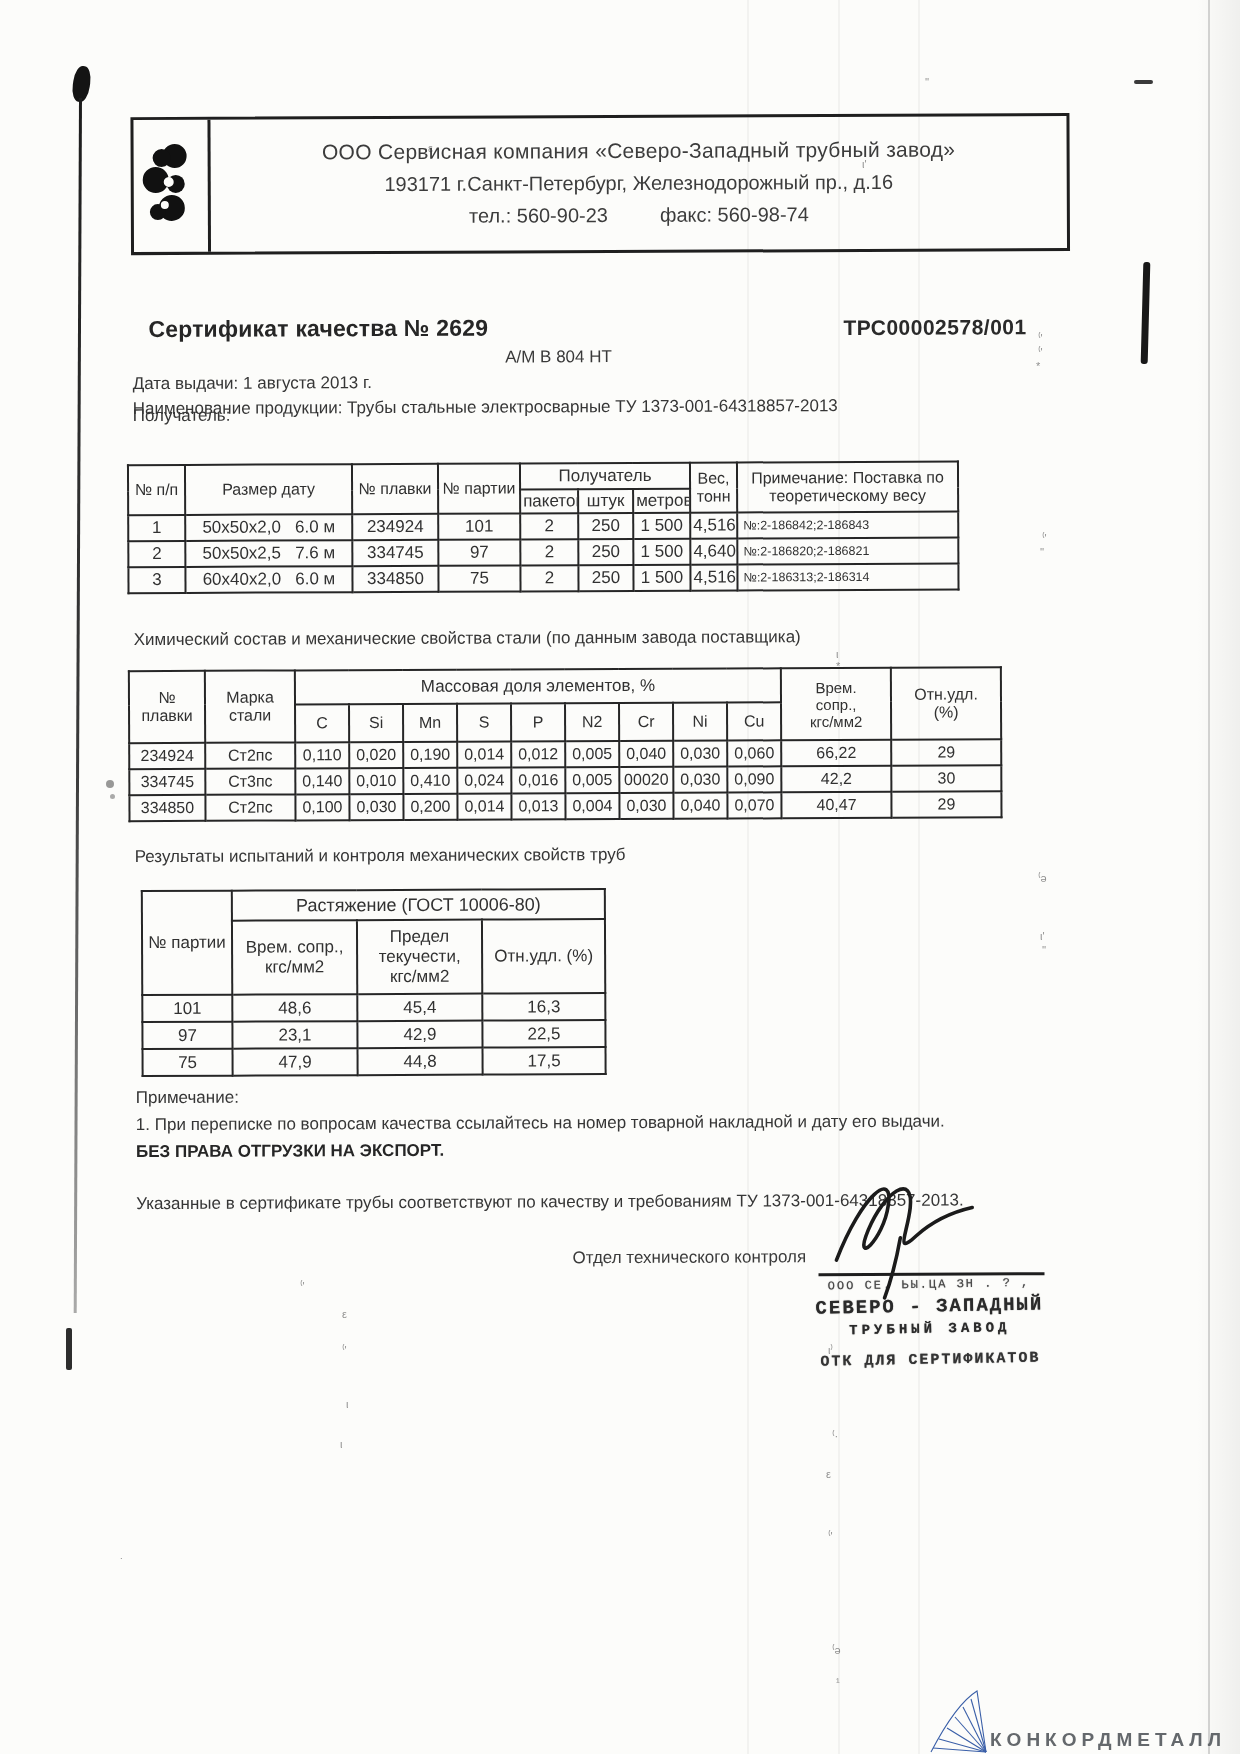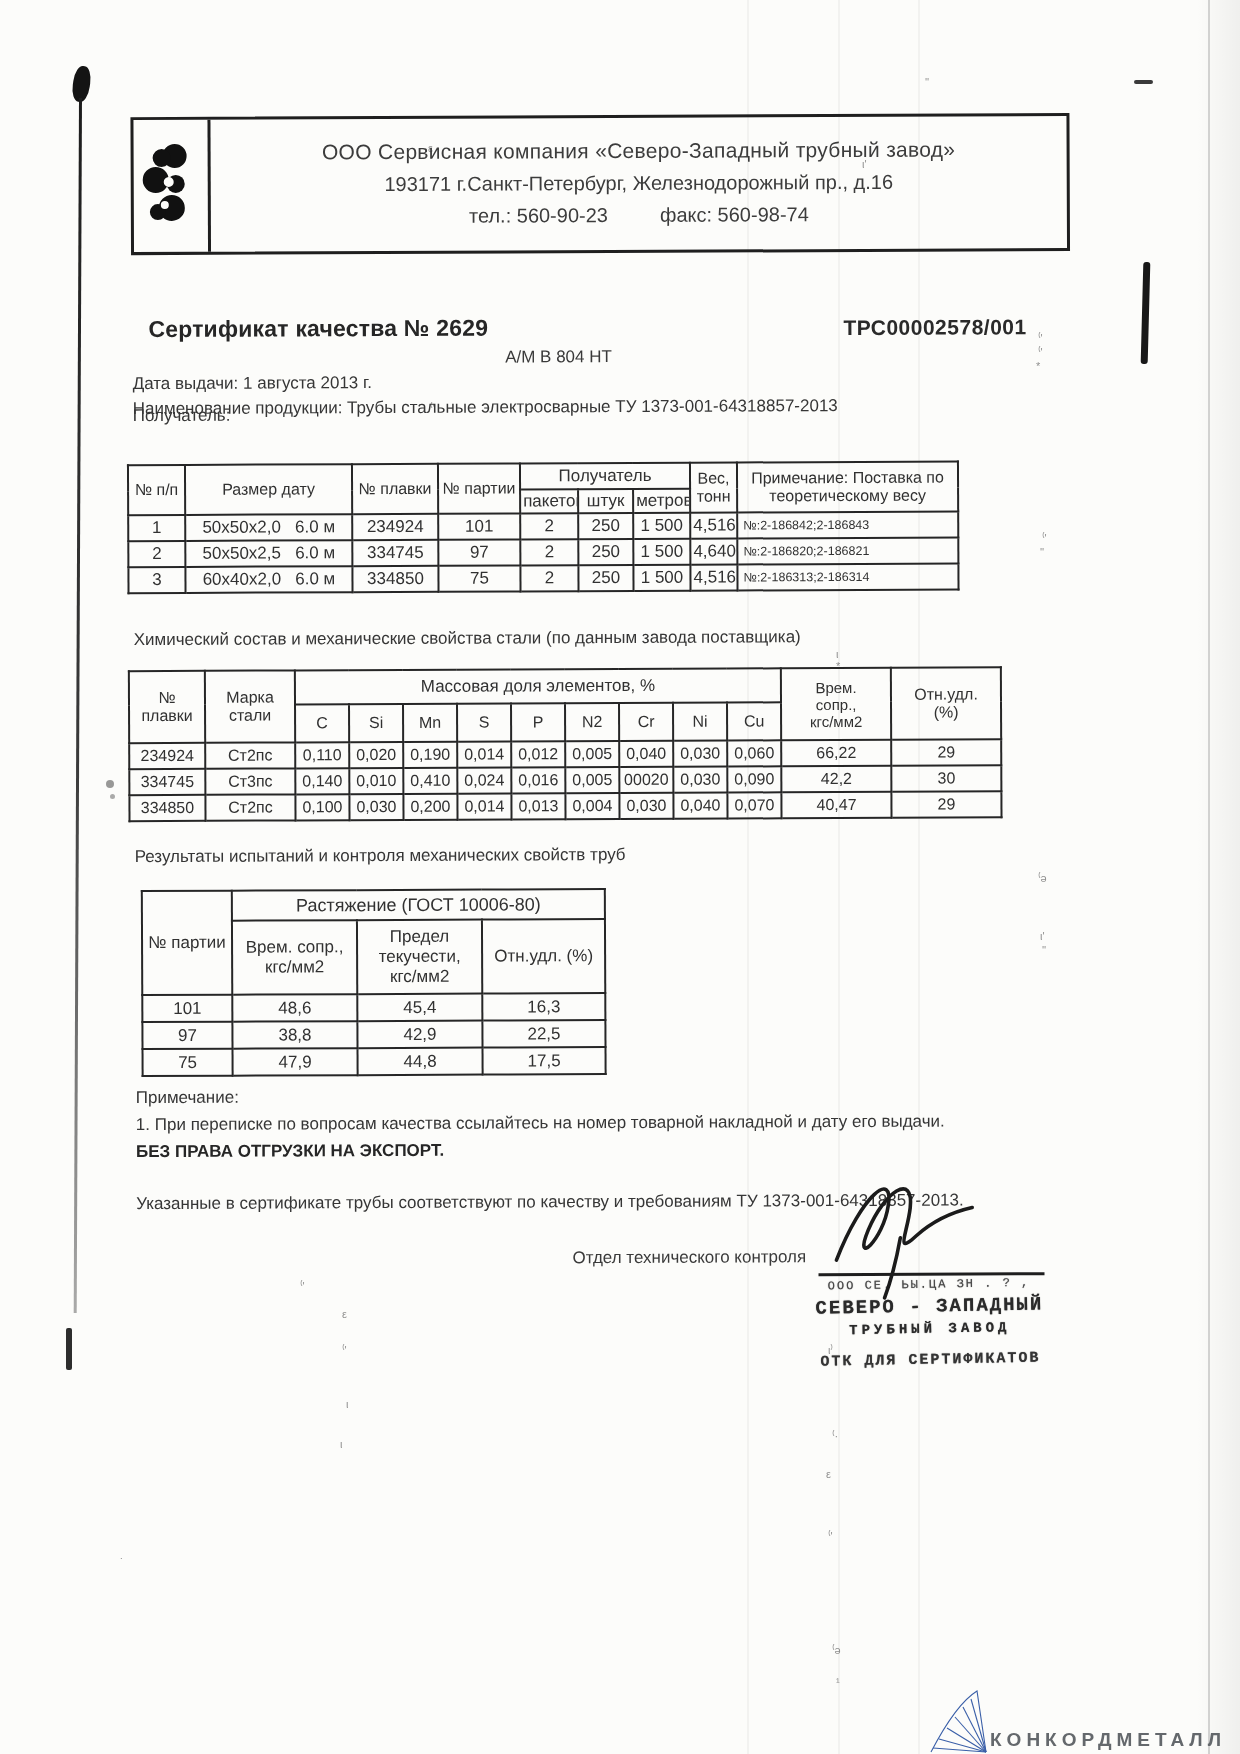--- a/index.html
+++ b/index.html
@@ -181,21 +181,21 @@
         <td class="td17">234924</td>
         <td class="td17">101</td>
         <td class="td17">2</td>
         <td class="td17">250</td>
         <td class="td17">1 500</td>
         <td class="td17">4,516</td>
         <td class="note-cell">№:2-186842;2-186843</td>
       </tr>
       <tr style="height:26px">
         <td class="td17">2</td>
-        <td class="td17">50х50х2,5   6.0 м</td>
+        <td class="td17">50х50х2,5   7.6 м</td>
         <td class="td17">334745</td>
         <td class="td17">97</td>
         <td class="td17">2</td>
         <td class="td17">250</td>
         <td class="td17">1 500</td>
         <td class="td17">4,640</td>
         <td class="note-cell">№:2-186820;2-186821</td>
       </tr>
       <tr style="height:26px">
         <td class="td17">3</td>
@@ -323,21 +323,21 @@
         <td class="th17">Отн.удл. (%)</td>
       </tr>
       <tr style="height:27px">
         <td class="td17">101</td>
         <td class="td17">48,6</td>
         <td class="td17">45,4</td>
         <td class="td17">16,3</td>
       </tr>
       <tr style="height:27px">
         <td class="td17">97</td>
-        <td class="td17">38,8</td>
+        <td class="td17">23,1</td>
         <td class="td17">42,9</td>
         <td class="td17">22,5</td>
       </tr>
       <tr style="height:27px">
         <td class="td17">75</td>
         <td class="td17">47,9</td>
         <td class="td17">44,8</td>
         <td class="td17">17,5</td>
       </tr>
     </tbody>

